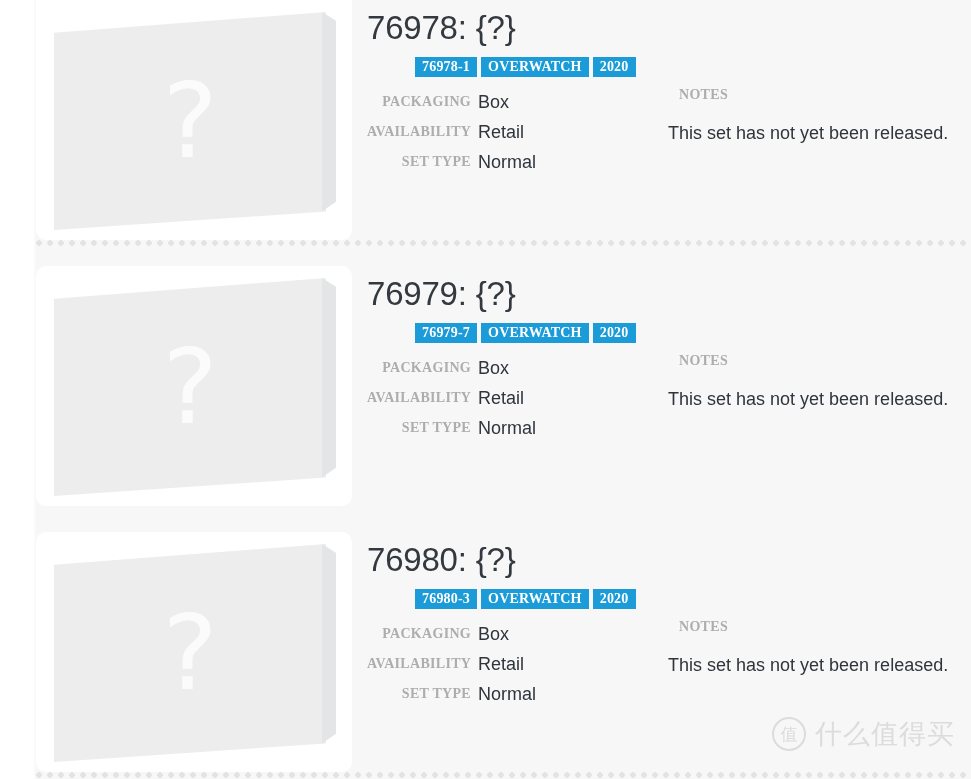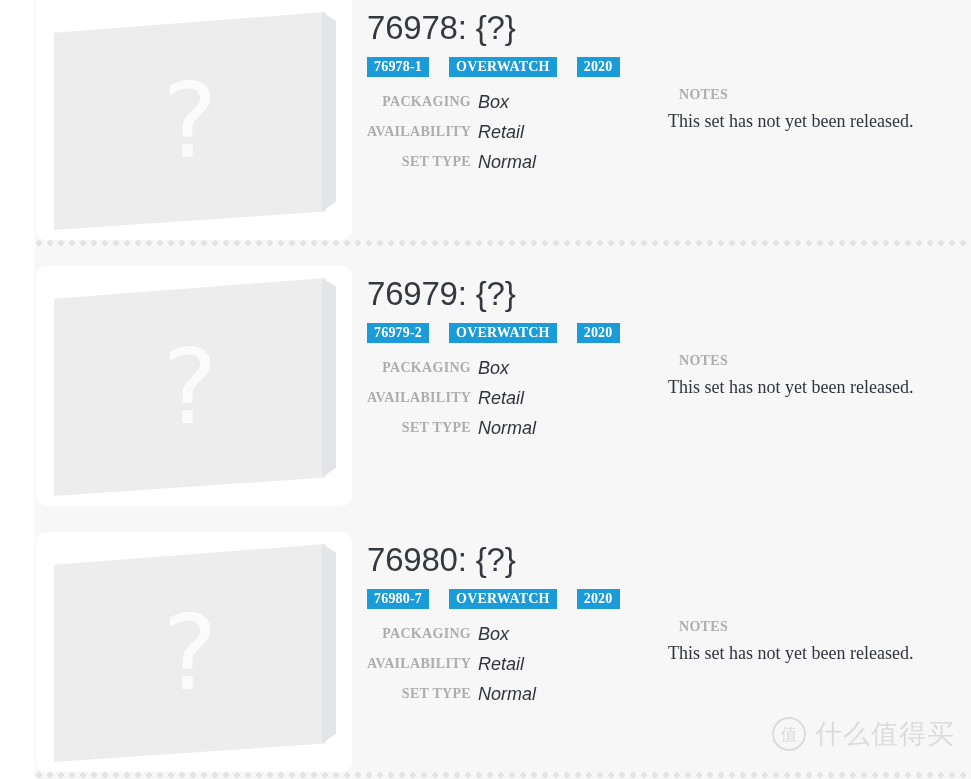--- a/index.html
+++ b/index.html
@@ -110,22 +110,23 @@
     color: #33393f;
     letter-spacing: -0.2px;
     line-height: 40px;
     margin: 0;
     white-space: nowrap;
   }
 
   .badges {
     margin-top: 9px;
     display: flex;
-    gap: 20px;
+    gap: 4px;
     align-items: flex-end;
+    margin-left: 48px;
   }
   .badge {
     background: #1b9bd8;
     color: #ffffff;
     font-family: "Liberation Serif", serif;
     font-size: 14px;
     font-weight: 700;
     line-height: 20px;
     height: 20px;
     padding: 0 7px;
@@ -169,28 +170,27 @@
     width: 104px;
     text-align: right;
     flex: 0 0 104px;
   }
   .fact-value {
     font-family: "Liberation Sans", sans-serif;
     font-size: 18px;
     color: #2f353b;
     margin-left: 7px;
     white-space: nowrap;
-    font-style: italic;
   }
   .notes-block .fact-label { display: block; margin-bottom: 0; margin-left: 11px; }
   .notes-text {
-    font-family: Liberation Serif, serif;
+    font-family: Liberation Sans, sans-serif;
     font-size: 18px;
     color: #2f353b;
-    margin-top: 8px;
+    margin-top: 20px;
     white-space: nowrap;
   }
 
   
   .dot-rule {
     position: absolute;
     left: 36px;
     right: 0;
     height: 6px;
     background-image: radial-gradient(circle at 3px 3px, #e2e3e5 2.6px, rgba(226,227,229,0) 3px);
@@ -278,21 +278,21 @@
     <div class="img-panel">
       <div class="box-ph">
         <div class="box-face"></div>
         <div class="box-side"></div>
         <div class="qmark">?</div>
       </div>
     </div>
     <div class="info">
       <h2 class="set-title">76979: {?}</h2>
       <div class="badges">
-        <span class="badge">76979-2</span>
+        <span class="badge">76979-7</span>
         <span class="badge">OVERWATCH</span>
         <span class="badge">2020</span>
       </div>
       <div class="facts">
         <div class="fact-col-left">
           <div class="fact">
             <span class="fact-label">PACKAGING</span>
             <span class="fact-value">Box</span>
           </div>
           <div class="fact">
@@ -317,21 +317,21 @@
     <div class="img-panel">
       <div class="box-ph">
         <div class="box-face"></div>
         <div class="box-side"></div>
         <div class="qmark">?</div>
       </div>
     </div>
     <div class="info">
       <h2 class="set-title">76980: {?}</h2>
       <div class="badges">
-        <span class="badge">76980-7</span>
+        <span class="badge">76980-3</span>
         <span class="badge">OVERWATCH</span>
         <span class="badge">2020</span>
       </div>
       <div class="facts">
         <div class="fact-col-left">
           <div class="fact">
             <span class="fact-label">PACKAGING</span>
             <span class="fact-value">Box</span>
           </div>
           <div class="fact">

